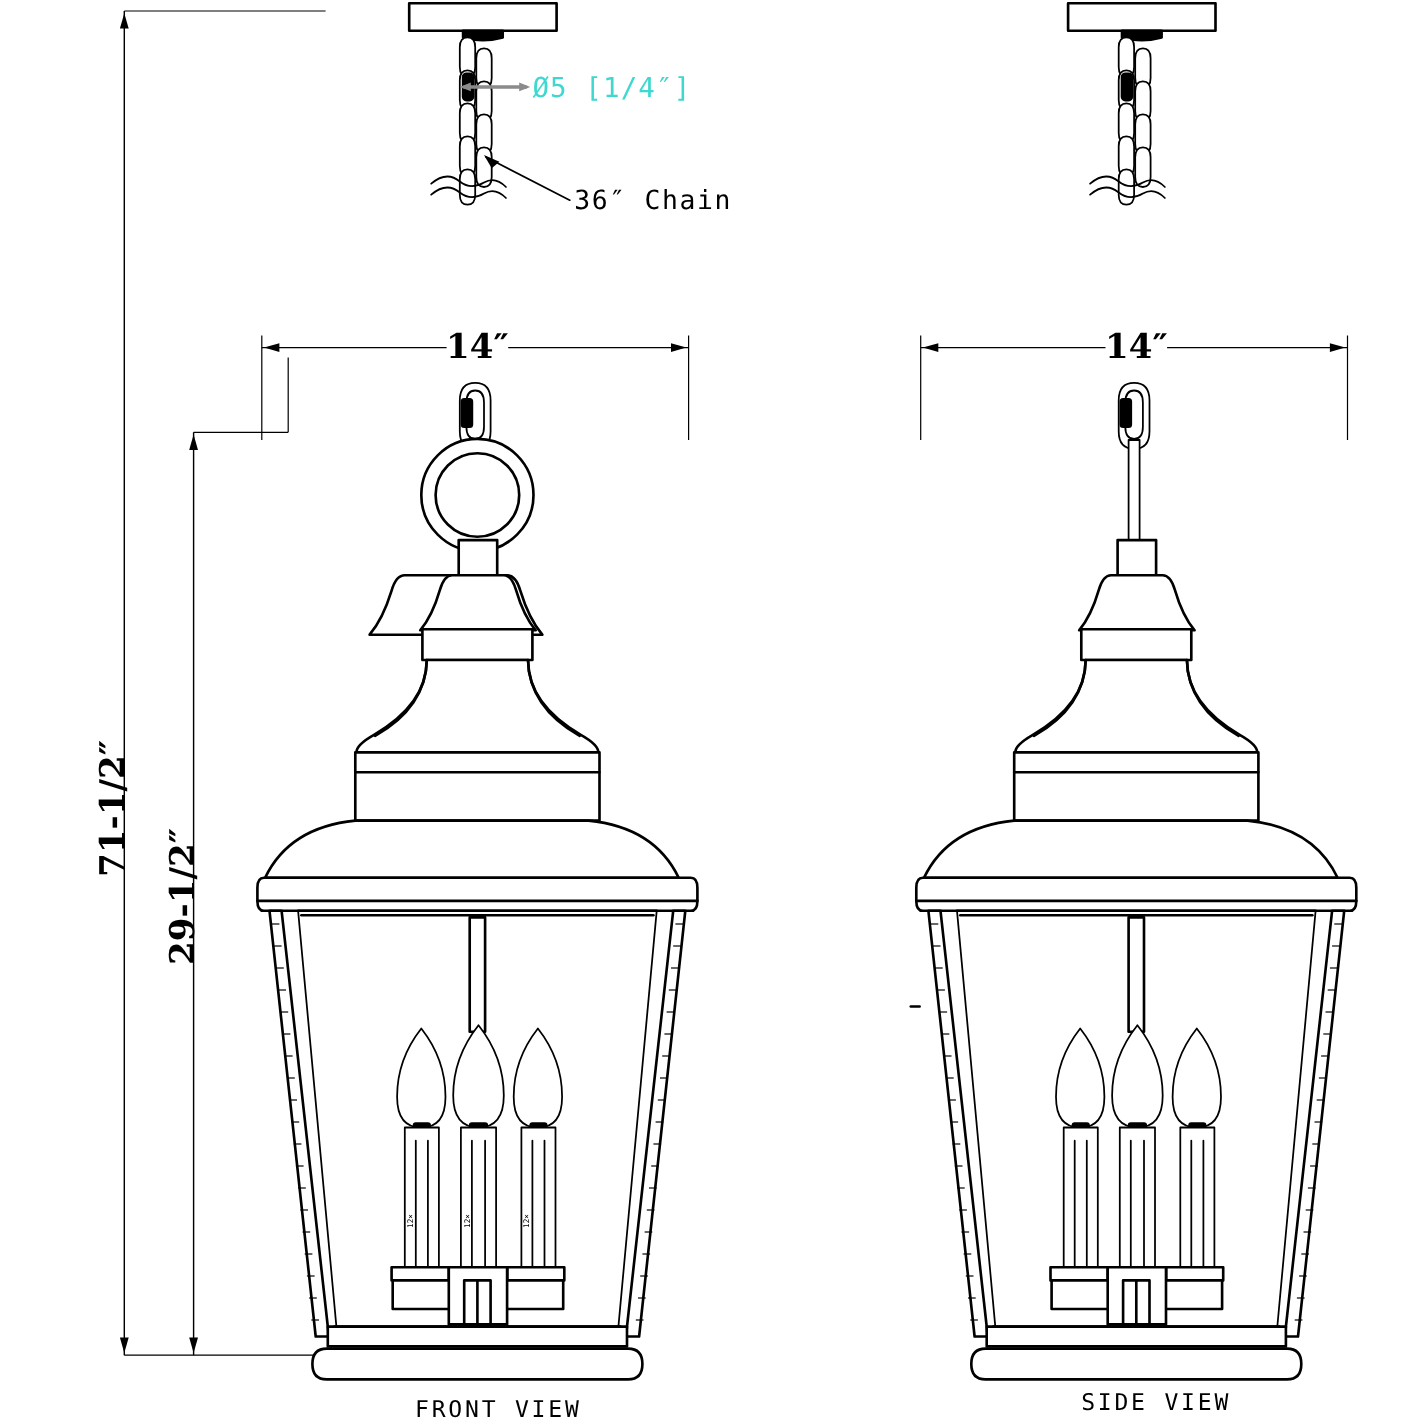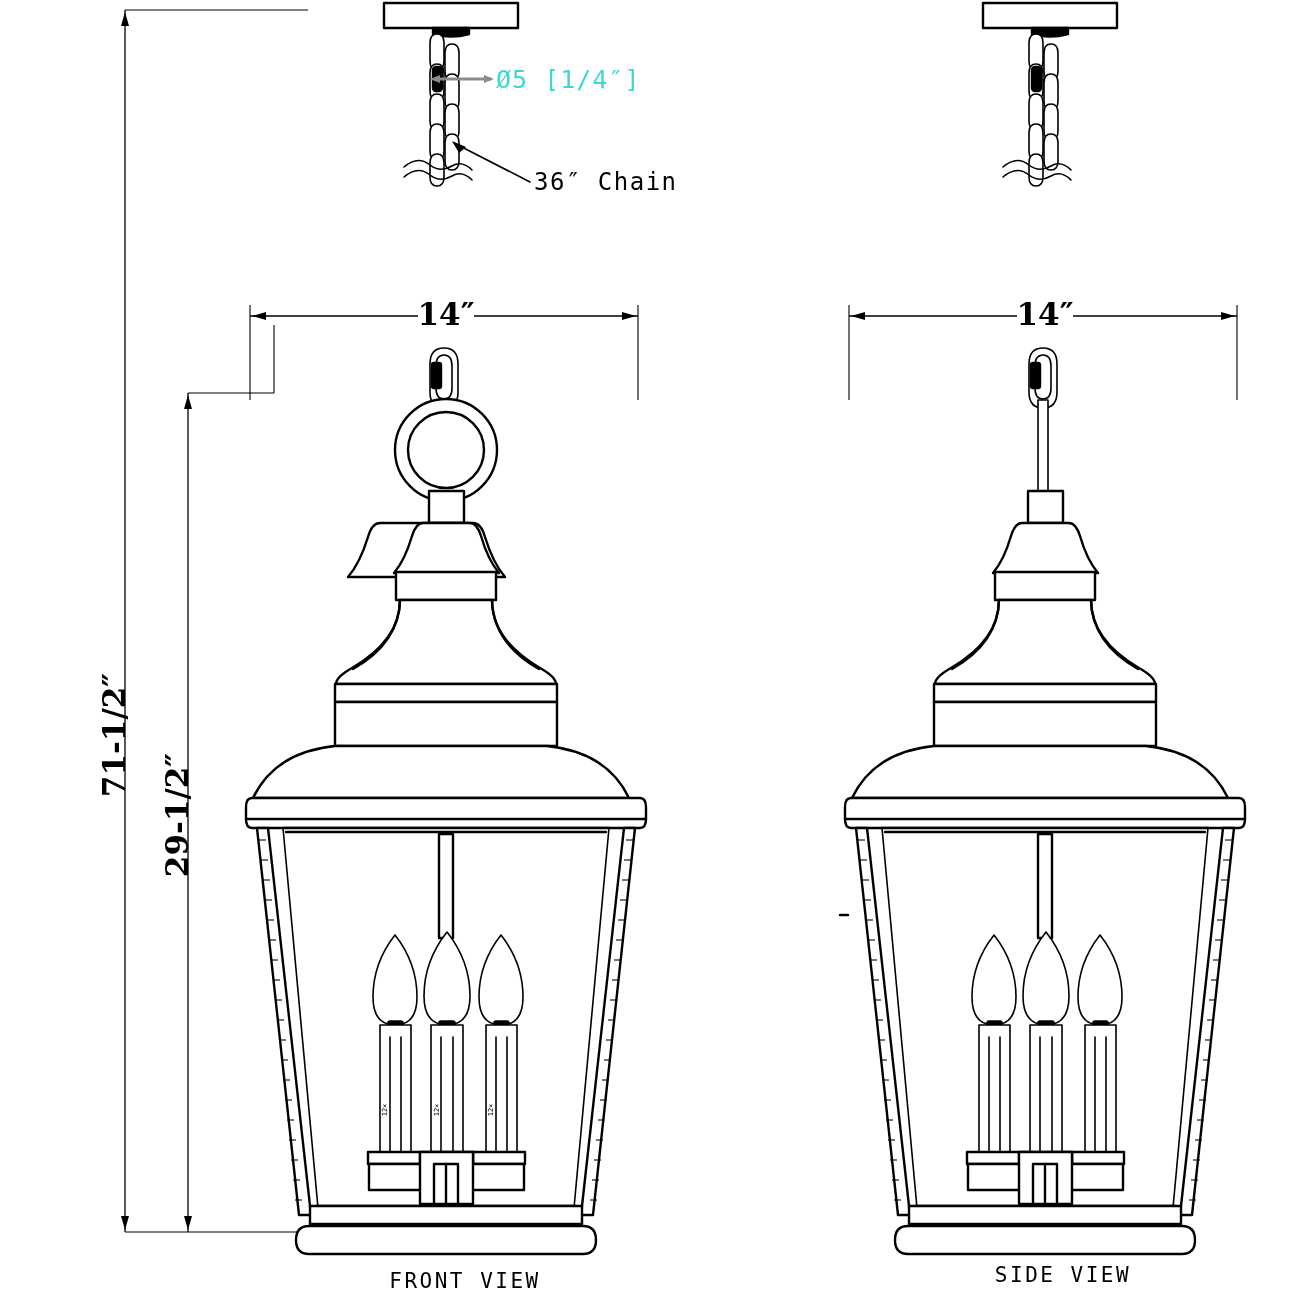--- a/index.html
+++ b/index.html
@@ -2,21 +2,21 @@
 <html><head>
 <meta charset="utf-8">
 <title>Lantern Pendant Technical Drawing</title>
 <style>
   html,body{margin:0;padding:0;background:#ffffff;}
   body{
     width:1296px;height:1296px;
     font-family:"DejaVu Sans Mono", monospace;
     overflow:hidden;position:relative;
   }
-  #sheet{position:absolute;left:16px;top:0;width:1192px;height:1296px;padding-left:12px;}
+  #sheet{position:absolute;left:4px;top:0;width:1192px;height:1296px;padding-left:12px;}
   svg{display:block;}
   .ln{stroke:#000;fill:none;stroke-width:2.4;stroke-linecap:round;stroke-linejoin:round;}
   .ln-thin{stroke:#000;fill:none;stroke-width:1.6;stroke-linecap:round;stroke-linejoin:round;}
   .ln-hair{stroke:#000;fill:none;stroke-width:1.2;stroke-linecap:butt;}
   .dim{stroke:#000;fill:none;stroke-width:1.3;stroke-linecap:butt;}
   .ext{stroke:#000;fill:none;stroke-width:1.1;stroke-linecap:butt;}
   .fillw{fill:#ffffff;}
   .fillk{fill:#000000;}
   .leader{stroke:#8b8b8b;fill:none;stroke-width:3.2;stroke-linecap:round;}
   .txt-view{font-family:"DejaVu Sans Mono", monospace;fill:#000;font-size:21px;letter-spacing:2.5px;}

